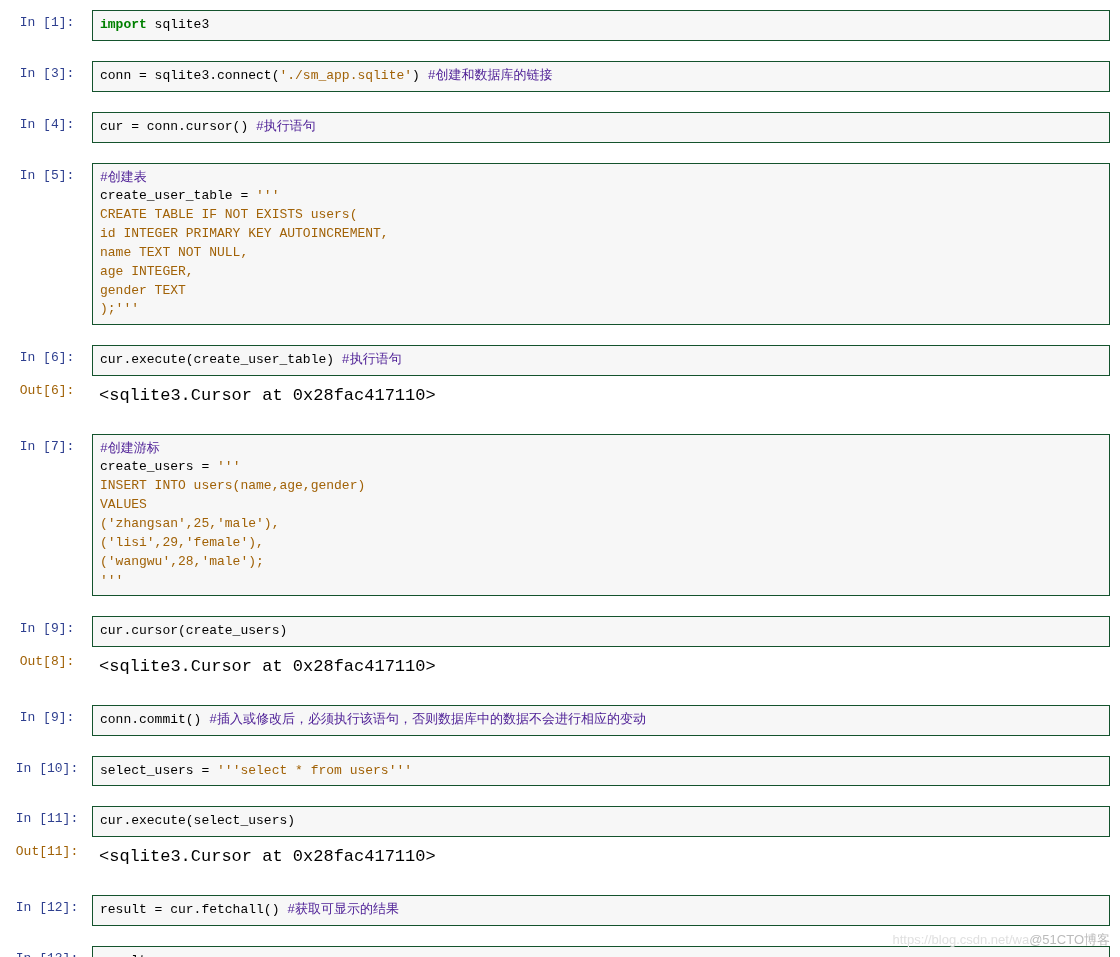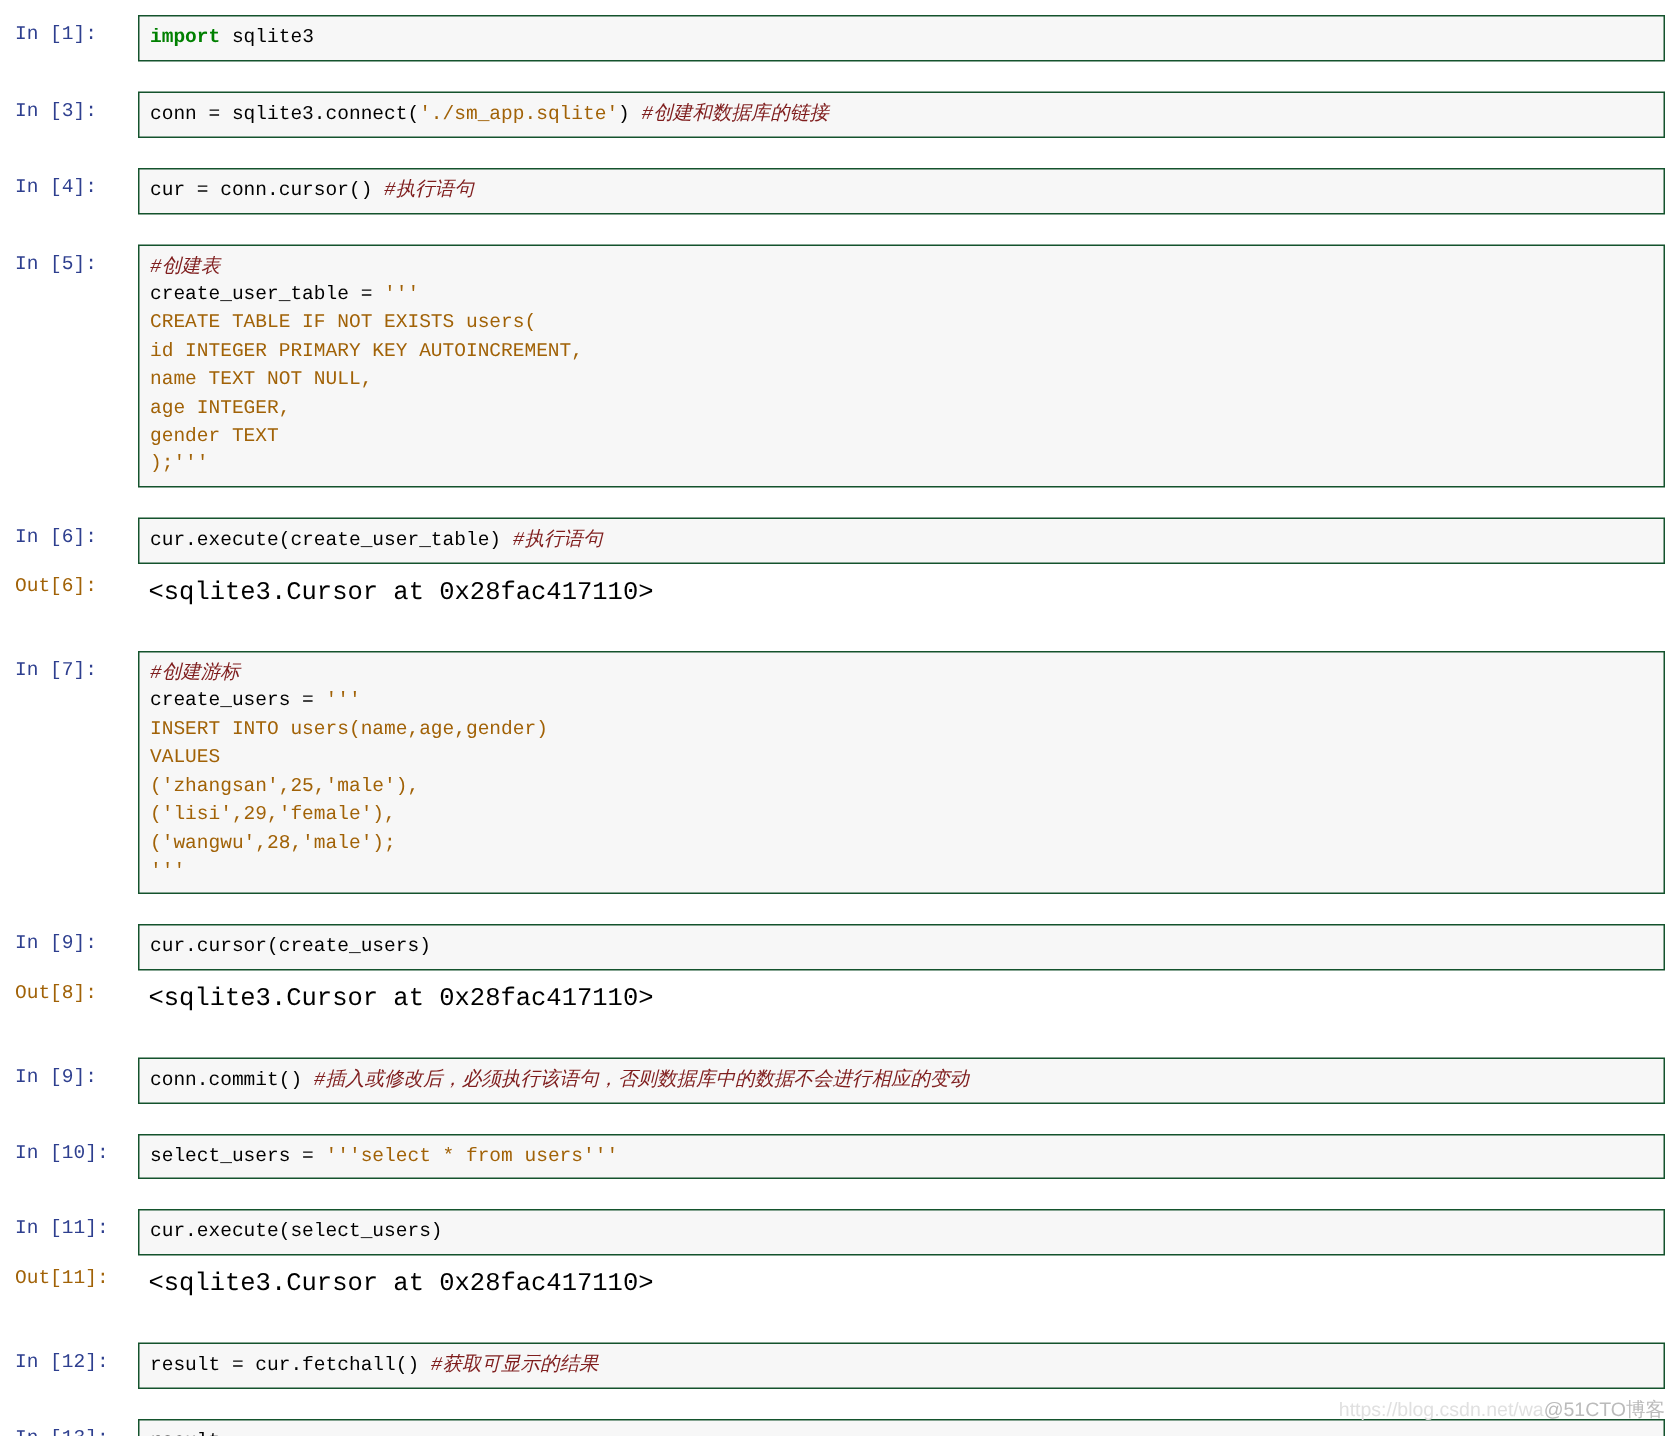--- a/index.html
+++ b/index.html
@@ -11,21 +11,21 @@
     color: #000;
   }
   .cell {
     display: flex;
     align-items: flex-start;
     margin-bottom: 2px;
   }
   .prompt {
     width: 82px;
     min-width: 82px;
-    text-align: left;
+    text-align: center;
     padding: 5px 8px 5px 0;
     font-family: "Courier New", monospace;
     font-size: 13px;
     box-sizing: border-box;
   }
   .prompt-in { color: #2e3f8f; }
   .prompt-out { color: #a16207; }
   .input-area {
     flex: 1;
     background: #f7f7f7;
@@ -42,21 +42,21 @@
     padding: 5px 7px;
     font-family: "Courier New", monospace;
     font-size: 17px;
     line-height: 1.5;
     white-space: pre;
   }
   .spacer { height: 18px; }
   .kw-import { color: #008000; font-weight: bold; }
   .name { color: #000; }
   .str { color: #a16207; }
-  .comment { color: #7f1d1d; font-style: italic; }
+  .comment { color: #4c1d95; }
   .watermark {
     position: fixed;
     bottom: 8px;
     right: 10px;
     color: #bbb;
     font-family: Arial, sans-serif;
     font-size: 13px;
     pointer-events: none;
   }
   .watermark .faint { color: #e0e0e0; }

